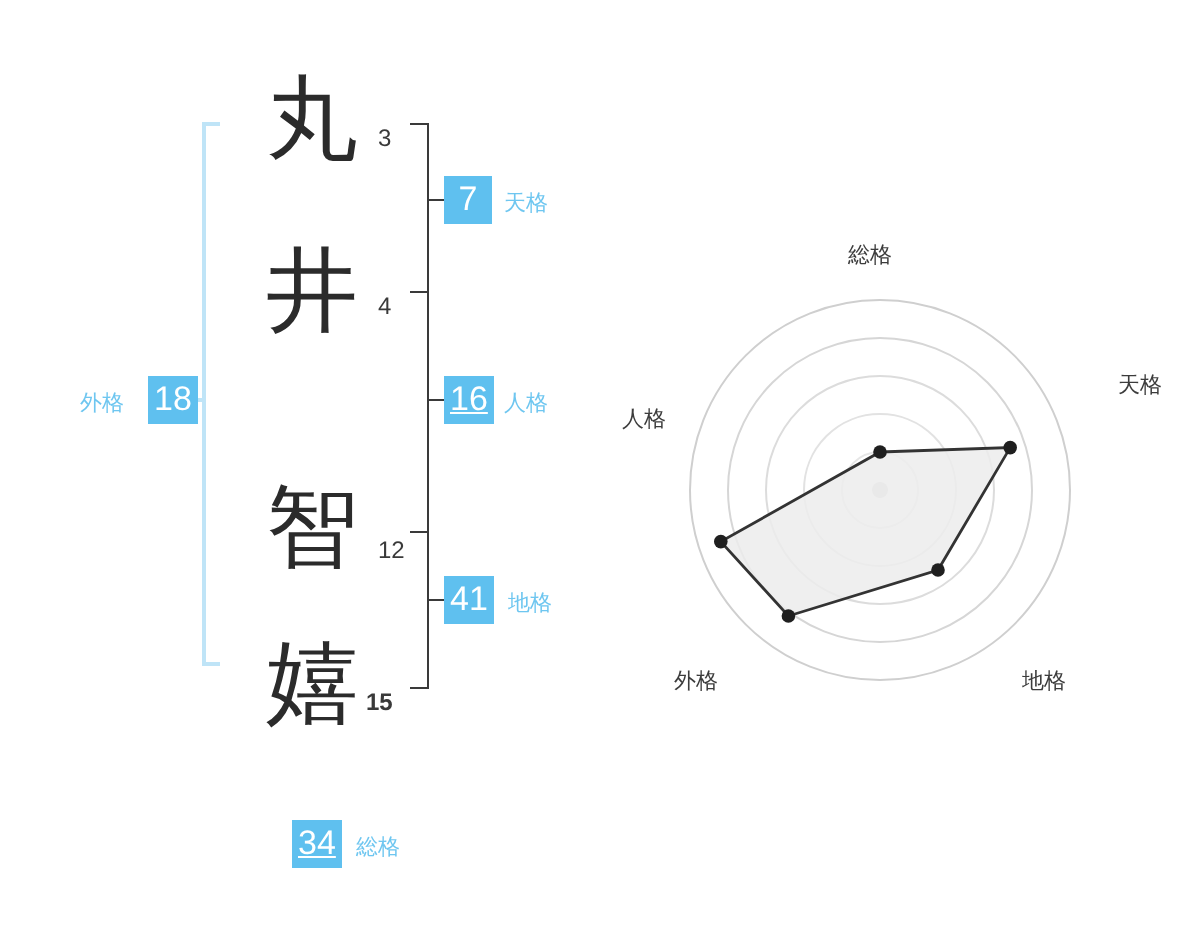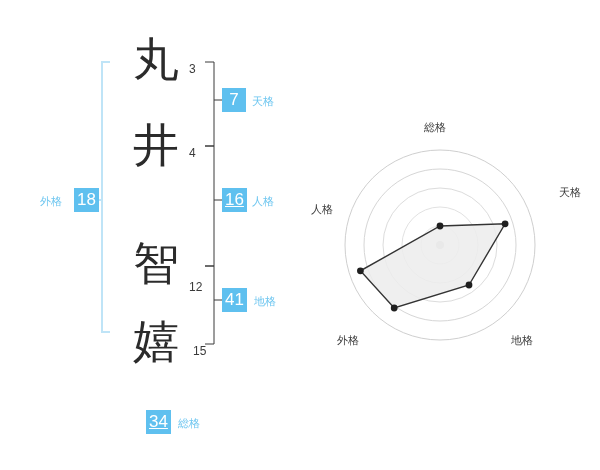--- a/index.html
+++ b/index.html
@@ -41,22 +41,22 @@
   .kanji-3 { left: 133px; top: 240px; }
   .kanji-4 { left: 133px; top: 318px; }
 
   .stroke-num {
     position: absolute;
     font-size: 12px;
     color: #3a3a3a;
   }
   .sn-1 { left: 189px; top: 62px; }
   .sn-2 { left: 189px; top: 146px; }
-  .sn-3 { left: 189px; top: 280px; }
-  .sn-4 { left: 193px; top: 344px; }
+  .sn-3 { left: 189px; top: 268px; }
+  .sn-4 { left: 183px; top: 344px; font-weight: bold; }
 
   .badge {
     position: absolute;
     background: #5fc0ef;
     color: #ffffff;
     font-size: 17px;
     line-height: 24px;
     height: 24px;
     min-width: 24px;
     text-align: center;

